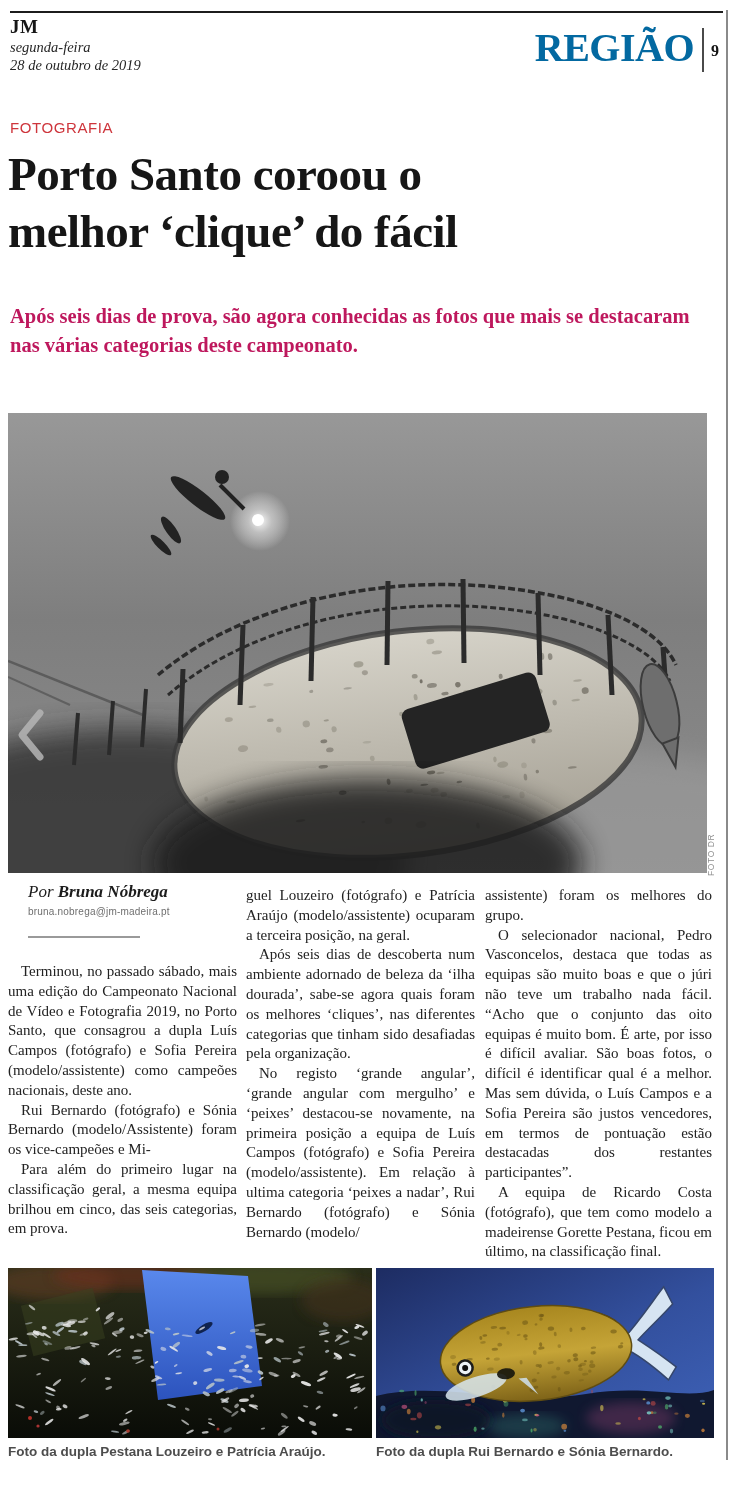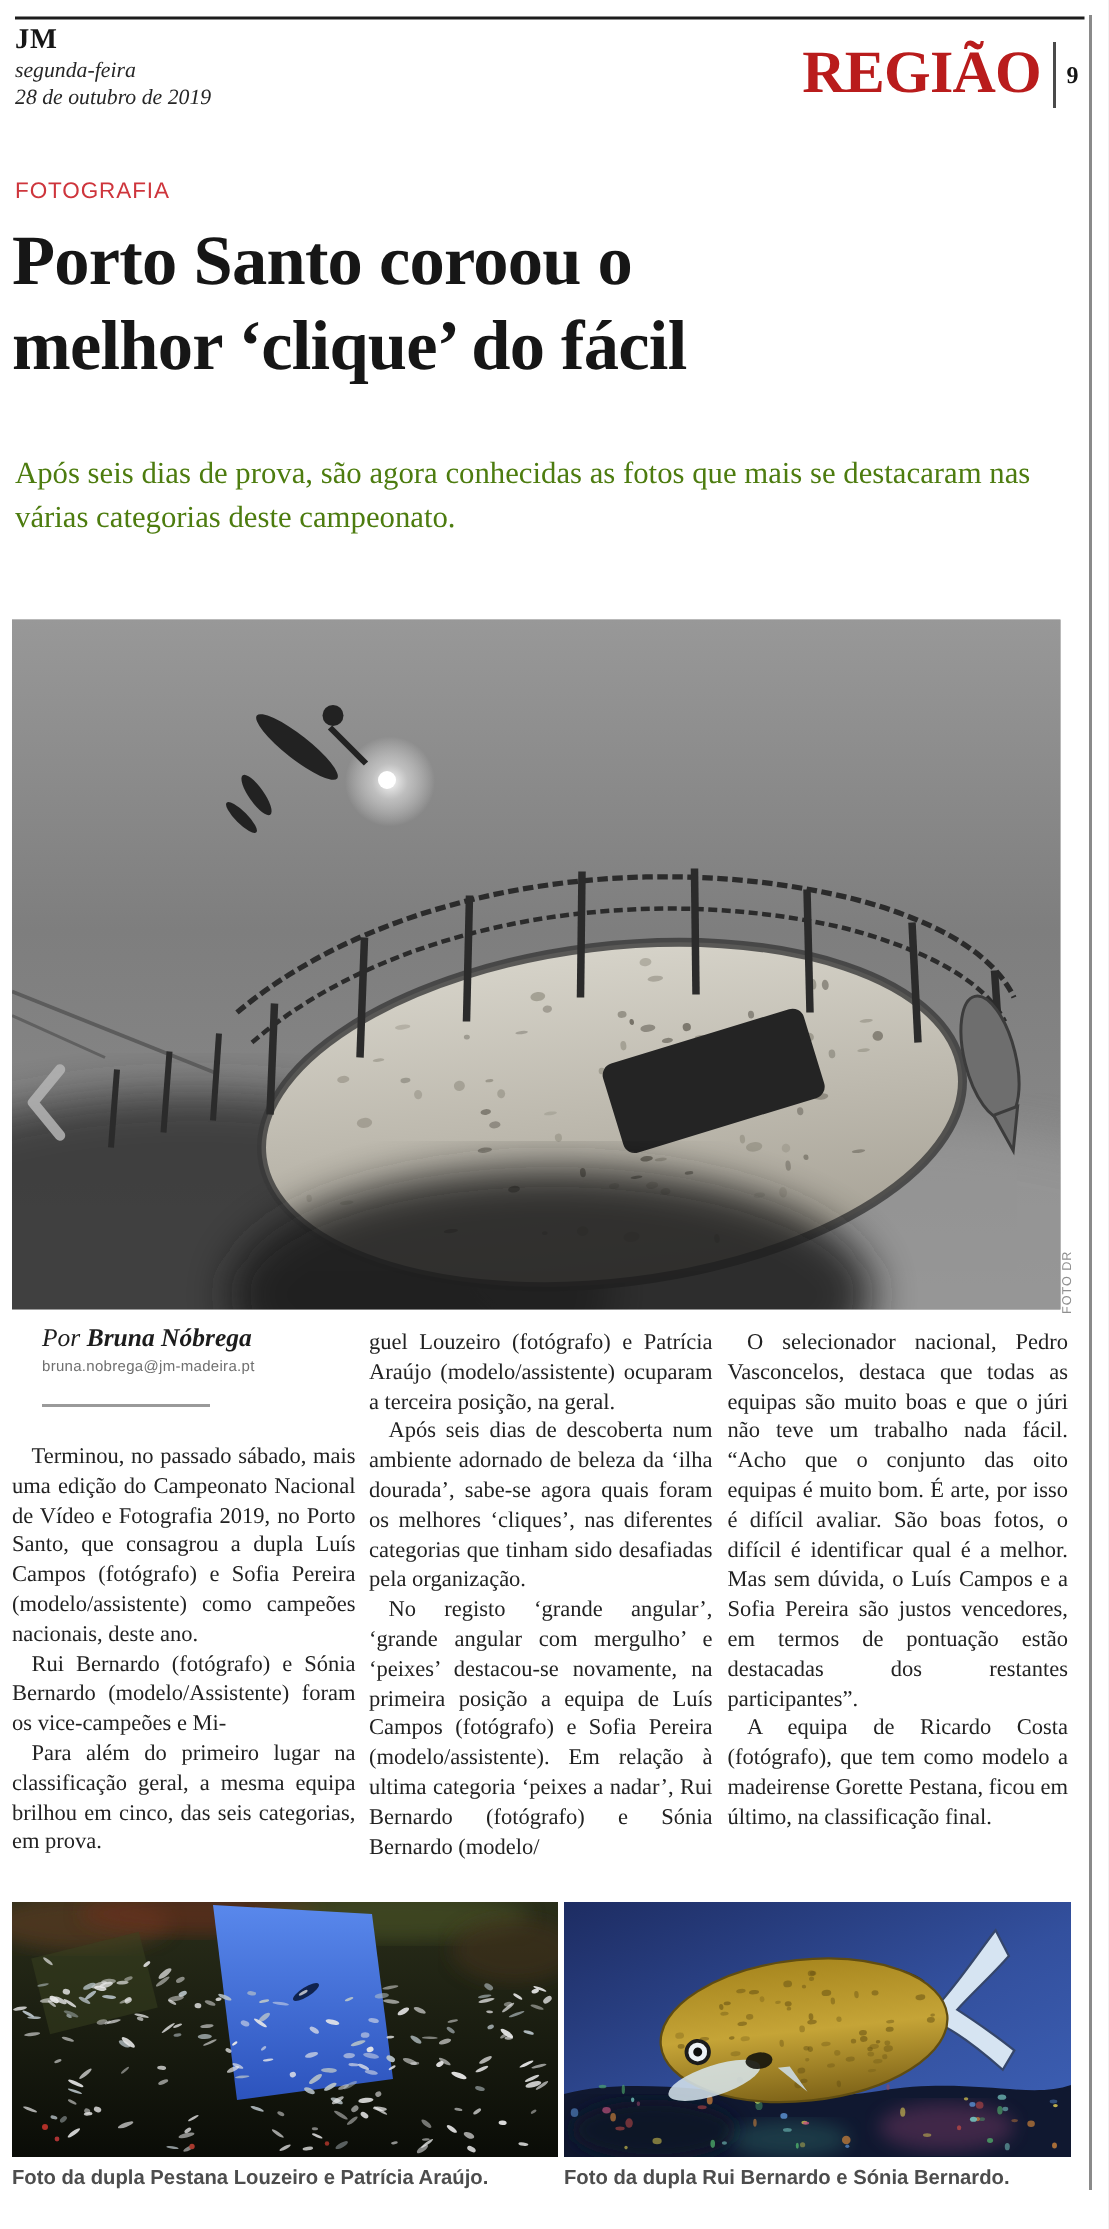--- a/index.html
+++ b/index.html
@@ -6,28 +6,28 @@
   .page{
     position:relative;width:739px;height:1486px;margin:0 auto;
     background:#ffffff;overflow:hidden;
     font-family:"Liberation Serif", serif;color:#222;
   }
   .abs{position:absolute;}
   
   .top-rule{left:10px;top:11px;width:713px;height:2px;background:#1c1c1c;}
   .brand{left:10px;top:16px;font-weight:bold;font-size:19px;letter-spacing:.5px;color:#161616;}
   .dateline{left:10px;top:38px;font-style:italic;font-size:14.5px;line-height:18px;color:#262626;}
-  .section{left:518px;top:24px;width:176px;text-align:right;font-weight:bold;font-size:40px;letter-spacing:-.5px;color:#b91c1c;}
+  .section{left:518px;top:24px;width:176px;text-align:right;font-weight:bold;font-size:40px;letter-spacing:-.5px;color:#0369a1;}
   .section-sep{left:702px;top:28px;width:2px;height:44px;background:#4a4a4a;}
   .page-num{left:711px;top:42px;font-weight:bold;font-size:16px;color:#141414;}
   .right-rule{left:726px;top:10px;width:2px;height:1450px;background:#8a8a8a;}
   
   .kicker{left:10px;top:119px;font-family:"Liberation Sans",sans-serif;font-weight:normal;font-size:15px;letter-spacing:.6px;color:#ce353c;}
   .headline{left:8px;top:146px;width:700px;font-weight:bold;font-size:47px;line-height:57px;letter-spacing:-.5px;color:#161616;}
-  .deck{left:10px;top:302px;width:688px;font-weight:normal;font-size:20.5px;line-height:29px;color:#4d7c0f;}
+  .deck{left:10px;top:302px;width:688px;font-weight:bold;font-size:20.5px;line-height:29px;color:#be185d;}
   
   .main-photo{left:8px;top:413px;width:699px;height:460px;overflow:hidden;background:#7f7f7f;}
   .main-photo svg{display:block;width:100%;height:100%;}
   .chevron{left:16px;top:708px;width:30px;height:54px;cursor:pointer;}
   .photo-credit{
     left:706px;top:816px;height:60px;
     writing-mode:vertical-rl;transform:rotate(180deg);
     font-family:"Liberation Sans",sans-serif;font-size:8.5px;letter-spacing:.6px;color:#8f8f8f;
   }
   
@@ -230,20 +230,21 @@
     <p>Terminou, no passado sábado, mais uma edição do Campeonato Nacional de Vídeo e Fotografia 2019, no Porto Santo, que consagrou a dupla Luís Campos (fotógrafo) e Sofia Pereira (modelo/assistente) como campeões nacionais, deste ano.</p>
     <p>Rui Bernardo (fotógrafo) e Sónia Bernardo (modelo/Assistente) foram os vice-campeões e Mi-</p>
     <p>Para além do primeiro lugar na classificação geral, a mesma equipa brilhou em cinco, das seis categorias, em prova.</p>
   </div>
   <div class="abs col col-2">
     <p class="cont">guel Louzeiro (fotógrafo) e Patrícia Araújo (modelo/assistente) ocuparam a terceira posição, na geral.</p>
     <p>Após seis dias de descoberta num ambiente adornado de beleza da ‘ilha dourada’, sabe-se agora quais foram os melhores ‘cliques’, nas diferentes categorias que tinham sido desafiadas pela organização.</p>
     <p>No registo ‘grande angular’, ‘grande angular com mergulho’ e ‘peixes’ destacou-se novamente, na primeira posição a equipa de Luís Campos (fotógrafo) e Sofia Pereira (modelo/assistente). Em relação à ultima categoria ‘peixes a nadar’, Rui Bernardo (fotógrafo) e Sónia Bernardo (modelo/</p>
   </div>
   <div class="abs col col-3">
+    <p class="cont">assistente) foram os melhores do grupo.</p>
     <p>O selecionador nacional, Pedro Vasconcelos, destaca que todas as equipas são muito boas e que o júri não teve um trabalho nada fácil. “Acho que o conjunto das oito equipas é muito bom. É arte, por isso é difícil avaliar. São boas fotos, o difícil é identificar qual é a melhor. Mas sem dúvida, o Luís Campos e a Sofia Pereira são justos vencedores, em termos de pontuação estão destacadas dos restantes participantes”.</p>
     <p>A equipa de Ricardo Costa (fotógrafo), que tem como modelo a madeirense Gorette Pestana, ficou em último, na classificação final.</p>
   </div>
 
   <div class="abs photo-left">
     <svg viewBox="0 0 364 170" preserveAspectRatio="none">
       <defs>
         <linearGradient id="wreckbg" x1="0" y1="0" x2="0" y2="1">
           <stop offset="0" stop-color="#2a2e1a"></stop>
             <stop offset="1" stop-color="#0a0c07"></stop>

